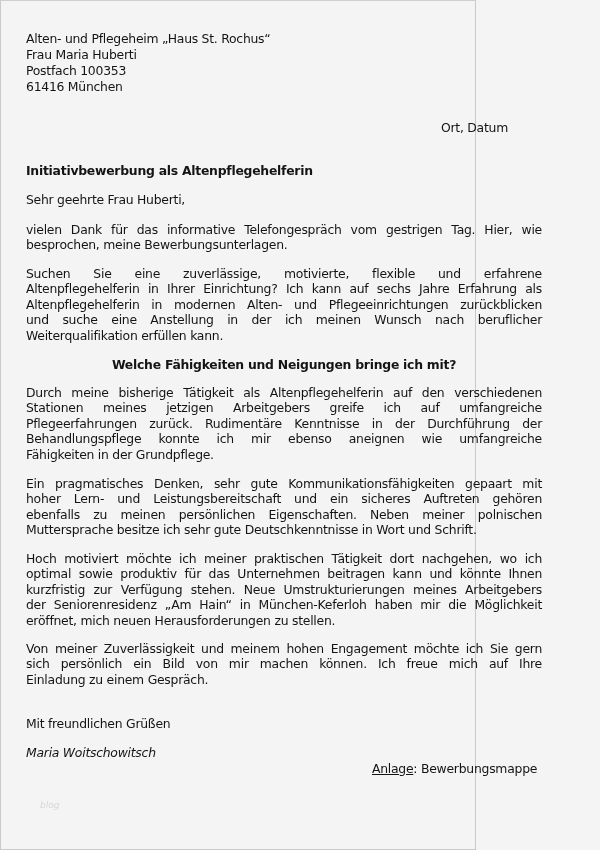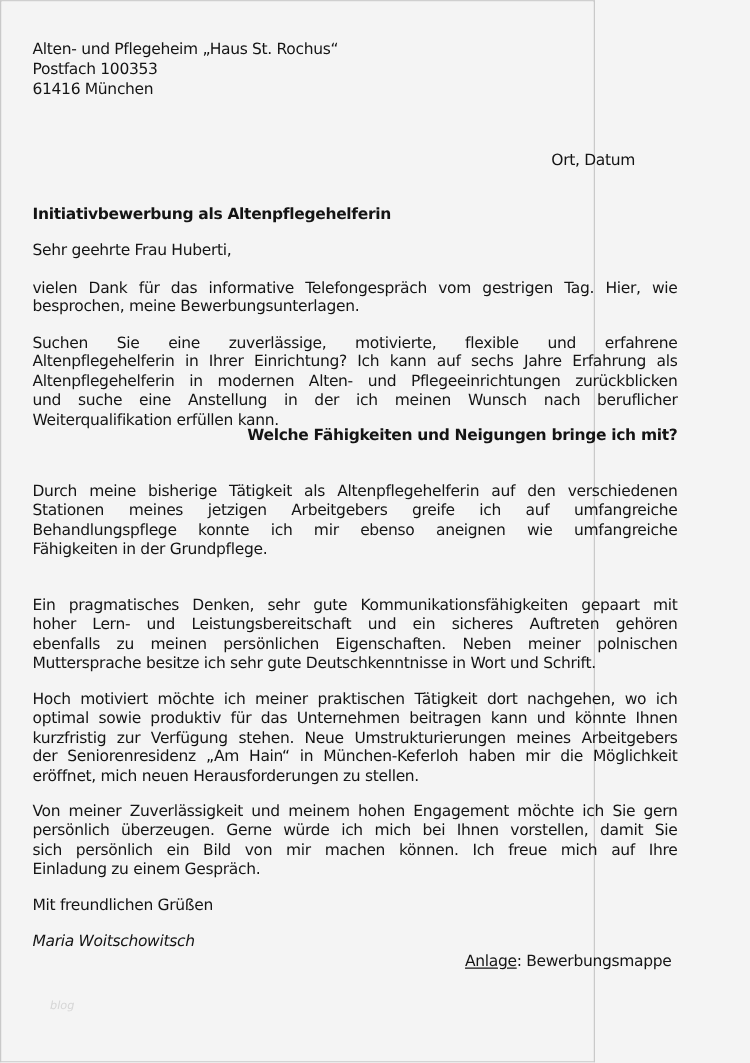--- a/index.html
+++ b/index.html
@@ -37,34 +37,35 @@
       line-height: 15.4px;
     }
     .para .row {
       display: block;
       text-align: justify;
       text-align-last: justify;
       height: 15.4px;
       white-space: nowrap;
     }
     .para .row.last { text-align-last: left; }
-    .heading2 { left: 25px; width: 516px; top: 339px; font-weight: bold; text-align: right; }
+    .heading2 { left: 25px; width: 516px; top: 356px; font-weight: bold; text-align: center; }
     .closing { left: 25px; top: 715px; }
     .signature { left: 25px; top: 744px; font-style: italic; }
     .attachment { left: 371px; top: 760px; }
     .attachment .label { text-decoration: underline; }
     .watermark { left: 39px; top: 796px; color: #d6d6d6; font-size: 9px; letter-spacing: 0; font-style: italic; }
   </style>
 </head>
 <body>
 
 <div class="page">
 
   <div class="abs address">
     <div class="line">Alten- und Pflegeheim „Haus St. Rochus“</div>
+    <div class="line">Frau Maria Huberti</div>
     <div class="line">Postfach 100353</div>
     <div class="line">61416 München</div>
   </div>
 
   <div class="abs line date">Ort, Datum</div>
 
   <div class="abs line subject">Initiativbewerbung als Altenpflegehelferin</div>
 
   <div class="abs line greeting">Sehr geehrte Frau Huberti,</div>
 
@@ -79,20 +80,21 @@
     <span class="row">Altenpflegehelferin in modernen Alten- und Pflegeeinrichtungen zurückblicken</span>
     <span class="row">und suche eine Anstellung in der ich meinen Wunsch nach beruflicher</span>
     <span class="row last">Weiterqualifikation erfüllen kann.</span>
   </div>
 
   <div class="abs line heading2">Welche Fähigkeiten und Neigungen bringe ich mit?</div>
 
   <div class="abs para" style="top:384px;">
     <span class="row">Durch meine bisherige Tätigkeit als Altenpflegehelferin auf den verschiedenen</span>
     <span class="row">Stationen meines jetzigen Arbeitgebers greife ich auf umfangreiche</span>
+    <span class="row">Pflegeerfahrungen zurück. Rudimentäre Kenntnisse in der Durchführung der</span>
     <span class="row">Behandlungspflege konnte ich mir ebenso aneignen wie umfangreiche</span>
     <span class="row last">Fähigkeiten in der Grundpflege.</span>
   </div>
 
   <div class="abs para" style="top:475px;">
     <span class="row">Ein pragmatisches Denken, sehr gute Kommunikationsfähigkeiten gepaart mit</span>
     <span class="row">hoher Lern- und Leistungsbereitschaft und ein sicheres Auftreten gehören</span>
     <span class="row">ebenfalls zu meinen persönlichen Eigenschaften. Neben meiner polnischen</span>
     <span class="row last">Muttersprache besitze ich sehr gute Deutschkenntnisse in Wort und Schrift.</span>
   </div>
@@ -100,21 +102,20 @@
   <div class="abs para" style="top:550px;">
     <span class="row">Hoch motiviert möchte ich meiner praktischen Tätigkeit dort nachgehen, wo ich</span>
     <span class="row">optimal sowie produktiv für das Unternehmen beitragen kann und könnte Ihnen</span>
     <span class="row">kurzfristig zur Verfügung stehen. Neue Umstrukturierungen meines Arbeitgebers</span>
     <span class="row">der Seniorenresidenz „Am Hain“ in München-Keferloh haben mir die Möglichkeit</span>
     <span class="row last">eröffnet, mich neuen Herausforderungen zu stellen.</span>
   </div>
 
   <div class="abs para" style="top:640px;">
     <span class="row">Von meiner Zuverlässigkeit und meinem hohen Engagement möchte ich Sie gern</span>
-    <span class="row">persönlich überzeugen. Gerne würde ich mich bei Ihnen vorstellen, damit Sie</span>
     <span class="row">sich persönlich ein Bild von mir machen können. Ich freue mich auf Ihre</span>
     <span class="row last">Einladung zu einem Gespräch.</span>
   </div>
 
   <div class="abs line closing">Mit freundlichen Grüßen</div>
 
   <div class="abs line signature">Maria Woitschowitsch</div>
 
   <div class="abs line attachment">
     <span class="label">Anlage</span><span>: </span><span>Bewerbungsmappe</span>

